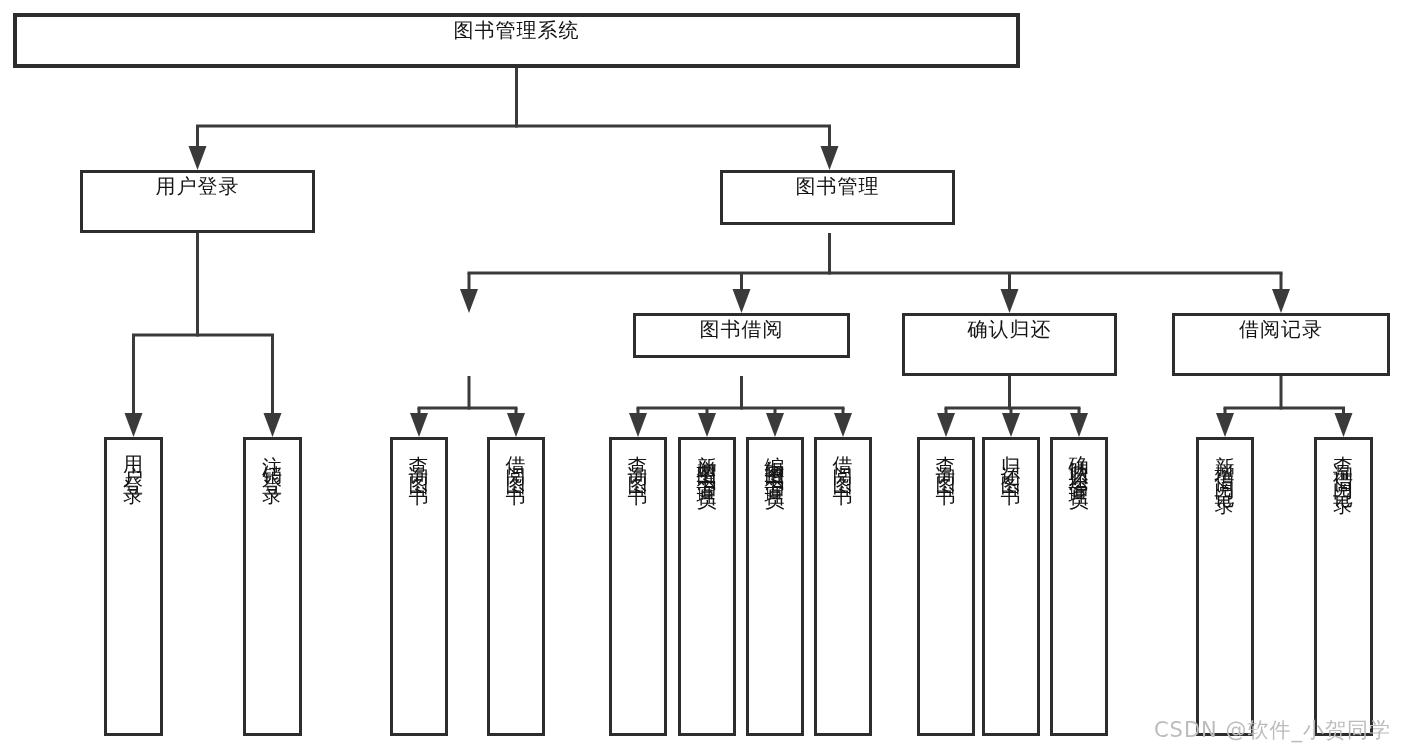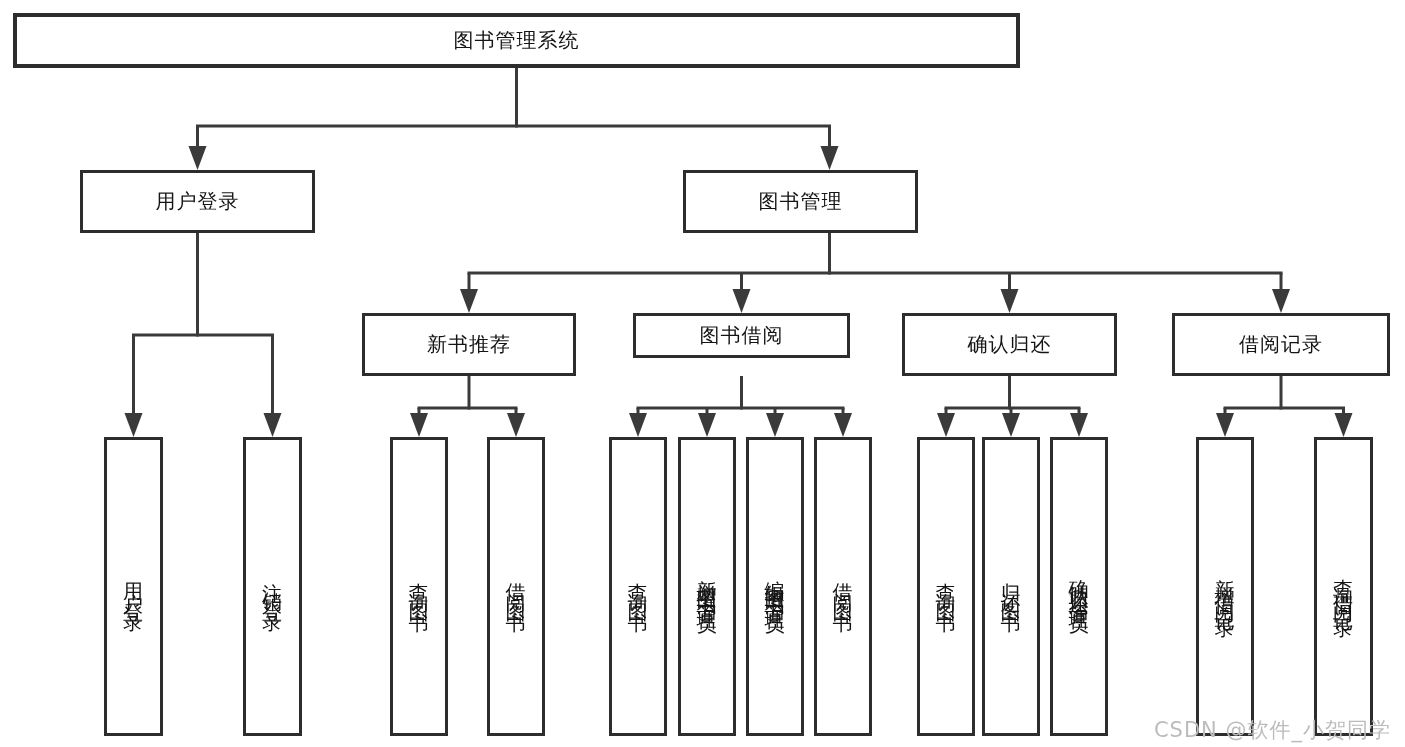--- a/index.html
+++ b/index.html
@@ -2,21 +2,21 @@
 <html><head>
 <meta charset="utf-8">
 <style>
   html,body{margin:0;padding:0;background:#ffffff;}
   #stage{
     position:relative;width:1405px;height:747px;background:#ffffff;overflow:hidden;
     font-family:"DejaVu Sans","Liberation Sans",sans-serif;color:#141414;
   }
   .node{
     position:absolute;background:#ffffff;border:3px solid #2d2d2d;box-sizing:border-box;
-    display:flex;align-items:center;justify-content:center;z-index:2;
+    display:flex;justify-content:center;z-index:2;
   }
   .node.h span{font-size:20px;letter-spacing:1px;white-space:nowrap;}
   .node.leaf span{
     writing-mode:vertical-rl;text-orientation:mixed;line-height:1;
     font-size:20px;letter-spacing:10px;
   }
   svg#edges{position:absolute;left:0;top:0;z-index:1;}
   #watermark{
     position:absolute;right:14px;bottom:3px;z-index:5;
     font-size:21px;letter-spacing:1px;color:#bcbcbc;white-space:nowrap;
@@ -89,27 +89,24 @@
     <polygon stroke="none" points="1334.5,413 1352.5,413 1343.5,437"></polygon>
   </svg>
 
   <div class="node h" style="left:13px;top:13px;width:1007px;height:55px;border-width:4px">
     <span>图书管理系统</span>
   </div>
 
   <div class="node h" style="left:80px;top:170px;width:235px;height:63px">
     <span>用户登录</span>
   </div>
-  <div class="node h" style="left:683px;top:170px;width:235px;height:63px">
+  <div class="node h" style="left:720px;top:170px;width:235px;height:55px">
     <span>图书管理</span>
   </div>
 
-  <div class="node h" style="left:362px;top:313px;width:214px;height:63px">
-    <span>新书推荐</span>
-  </div>
   <div class="node h" style="left:633px;top:313px;width:217px;height:45px">
     <span>图书借阅</span>
   </div>
   <div class="node h" style="left:902px;top:313px;width:215px;height:63px">
     <span>确认归还</span>
   </div>
   <div class="node h" style="left:1172px;top:313px;width:218px;height:63px">
     <span>借阅记录</span>
   </div>
 

